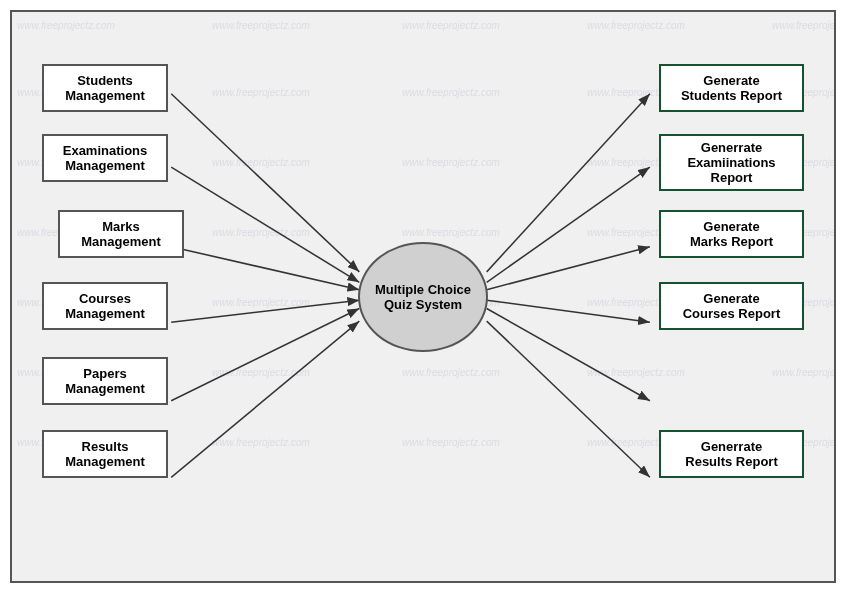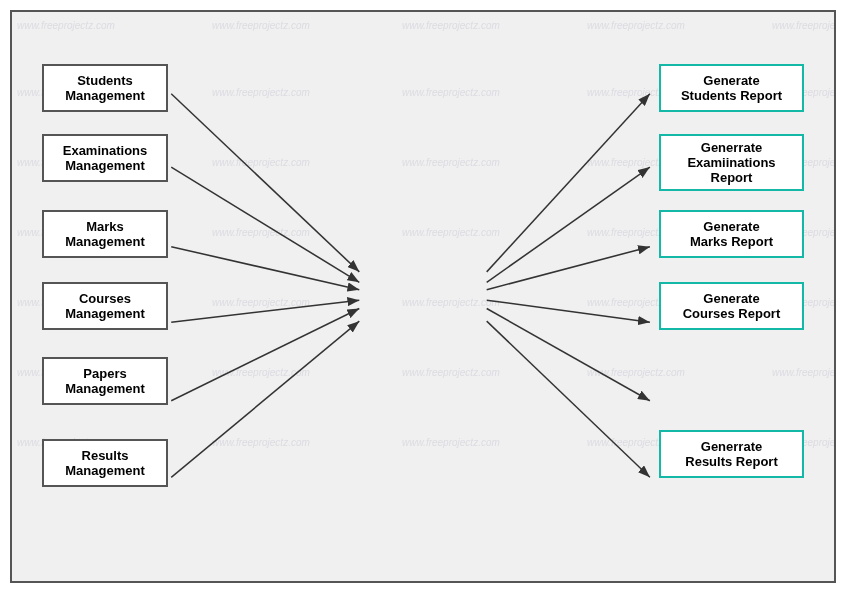--- a/index.html
+++ b/index.html
@@ -76,21 +76,21 @@
       z-index: 10;
       padding: 4px;
     }
 
     
     .right-box {
       position: absolute;
       right: 30px;
       width: 145px;
       min-height: 48px;
-      border: 2px solid #14b8a6;
+      border: 2px solid #14532d;
       background: #fff;
       display: flex;
       align-items: center;
       justify-content: center;
       text-align: center;
       font-size: 13px;
       font-weight: bold;
       z-index: 10;
       padding: 4px;
     }
@@ -211,33 +211,36 @@
       <line x1="477" y1="295" x2="641" y2="444" stroke="#333" stroke-width="1.5" marker-end="url(#arrowhead)"></line>
     </svg>
 
     <div class="left-box" style="top:52px;">
       <span>Students
 Management</span>
     </div>
     <div class="left-box" style="top:122px;">
       <span>Examinations<br>Management</span>
     </div>
-    <div class="left-box" style="top:198px;">
+    <div class="left-box" style="top:198px;margin-left:16px;">
       <span>Marks<br>Management</span>
     </div>
     <div class="left-box" style="top:270px;">
       <span>Courses<br>Management</span>
     </div>
     <div class="left-box" style="top:345px;">
       <span>Papers<br>Management</span>
     </div>
-    <div class="left-box" style="top:427px;">
+    <div class="left-box" style="top:418px;">
       <span>Results<br>Management</span>
     </div>
 
+    <div class="center-ellipse">
+      <span>Multiple Choice<br>Quiz System</span>
+    </div>
 
     <div class="right-box" style="top:52px;">
       <span>Generate<br>Students Report</span>
     </div>
     <div class="right-box" style="top:122px;">
       <span>Generrate<br>Examiinations Report</span>
     </div>
     <div class="right-box" style="top:198px;">
       <span>Generate<br>Marks Report</span>
     </div>

